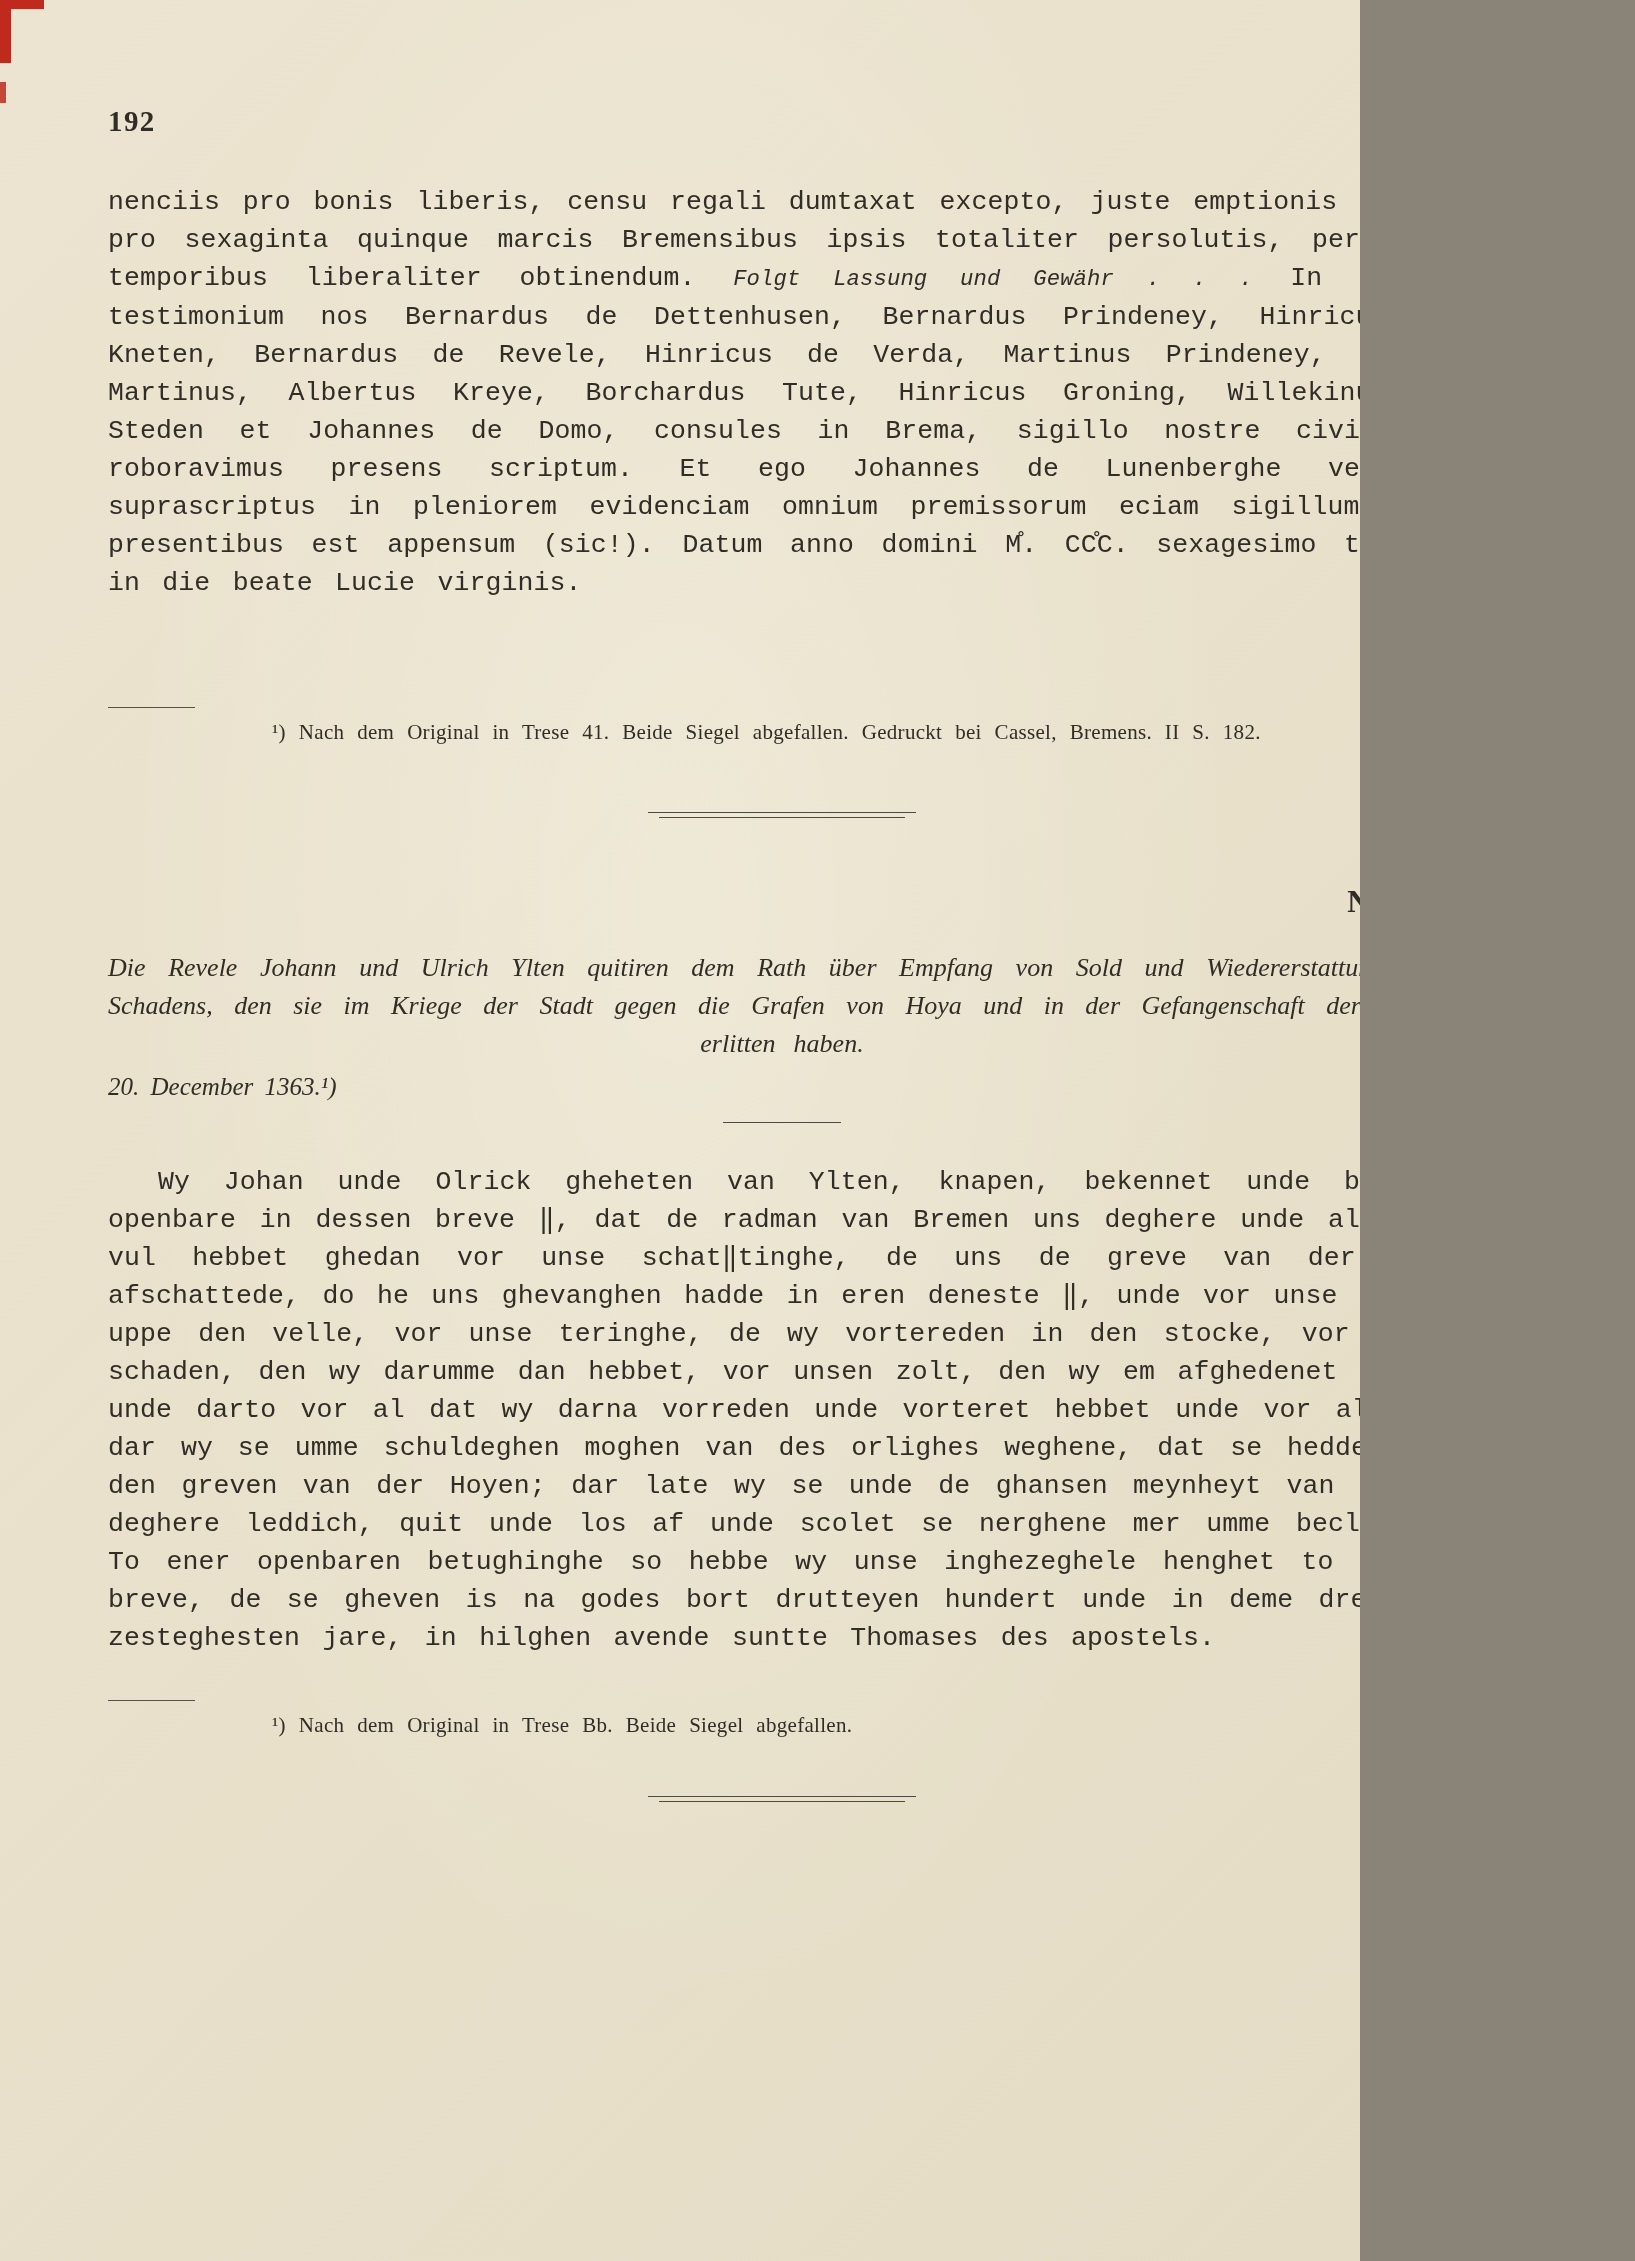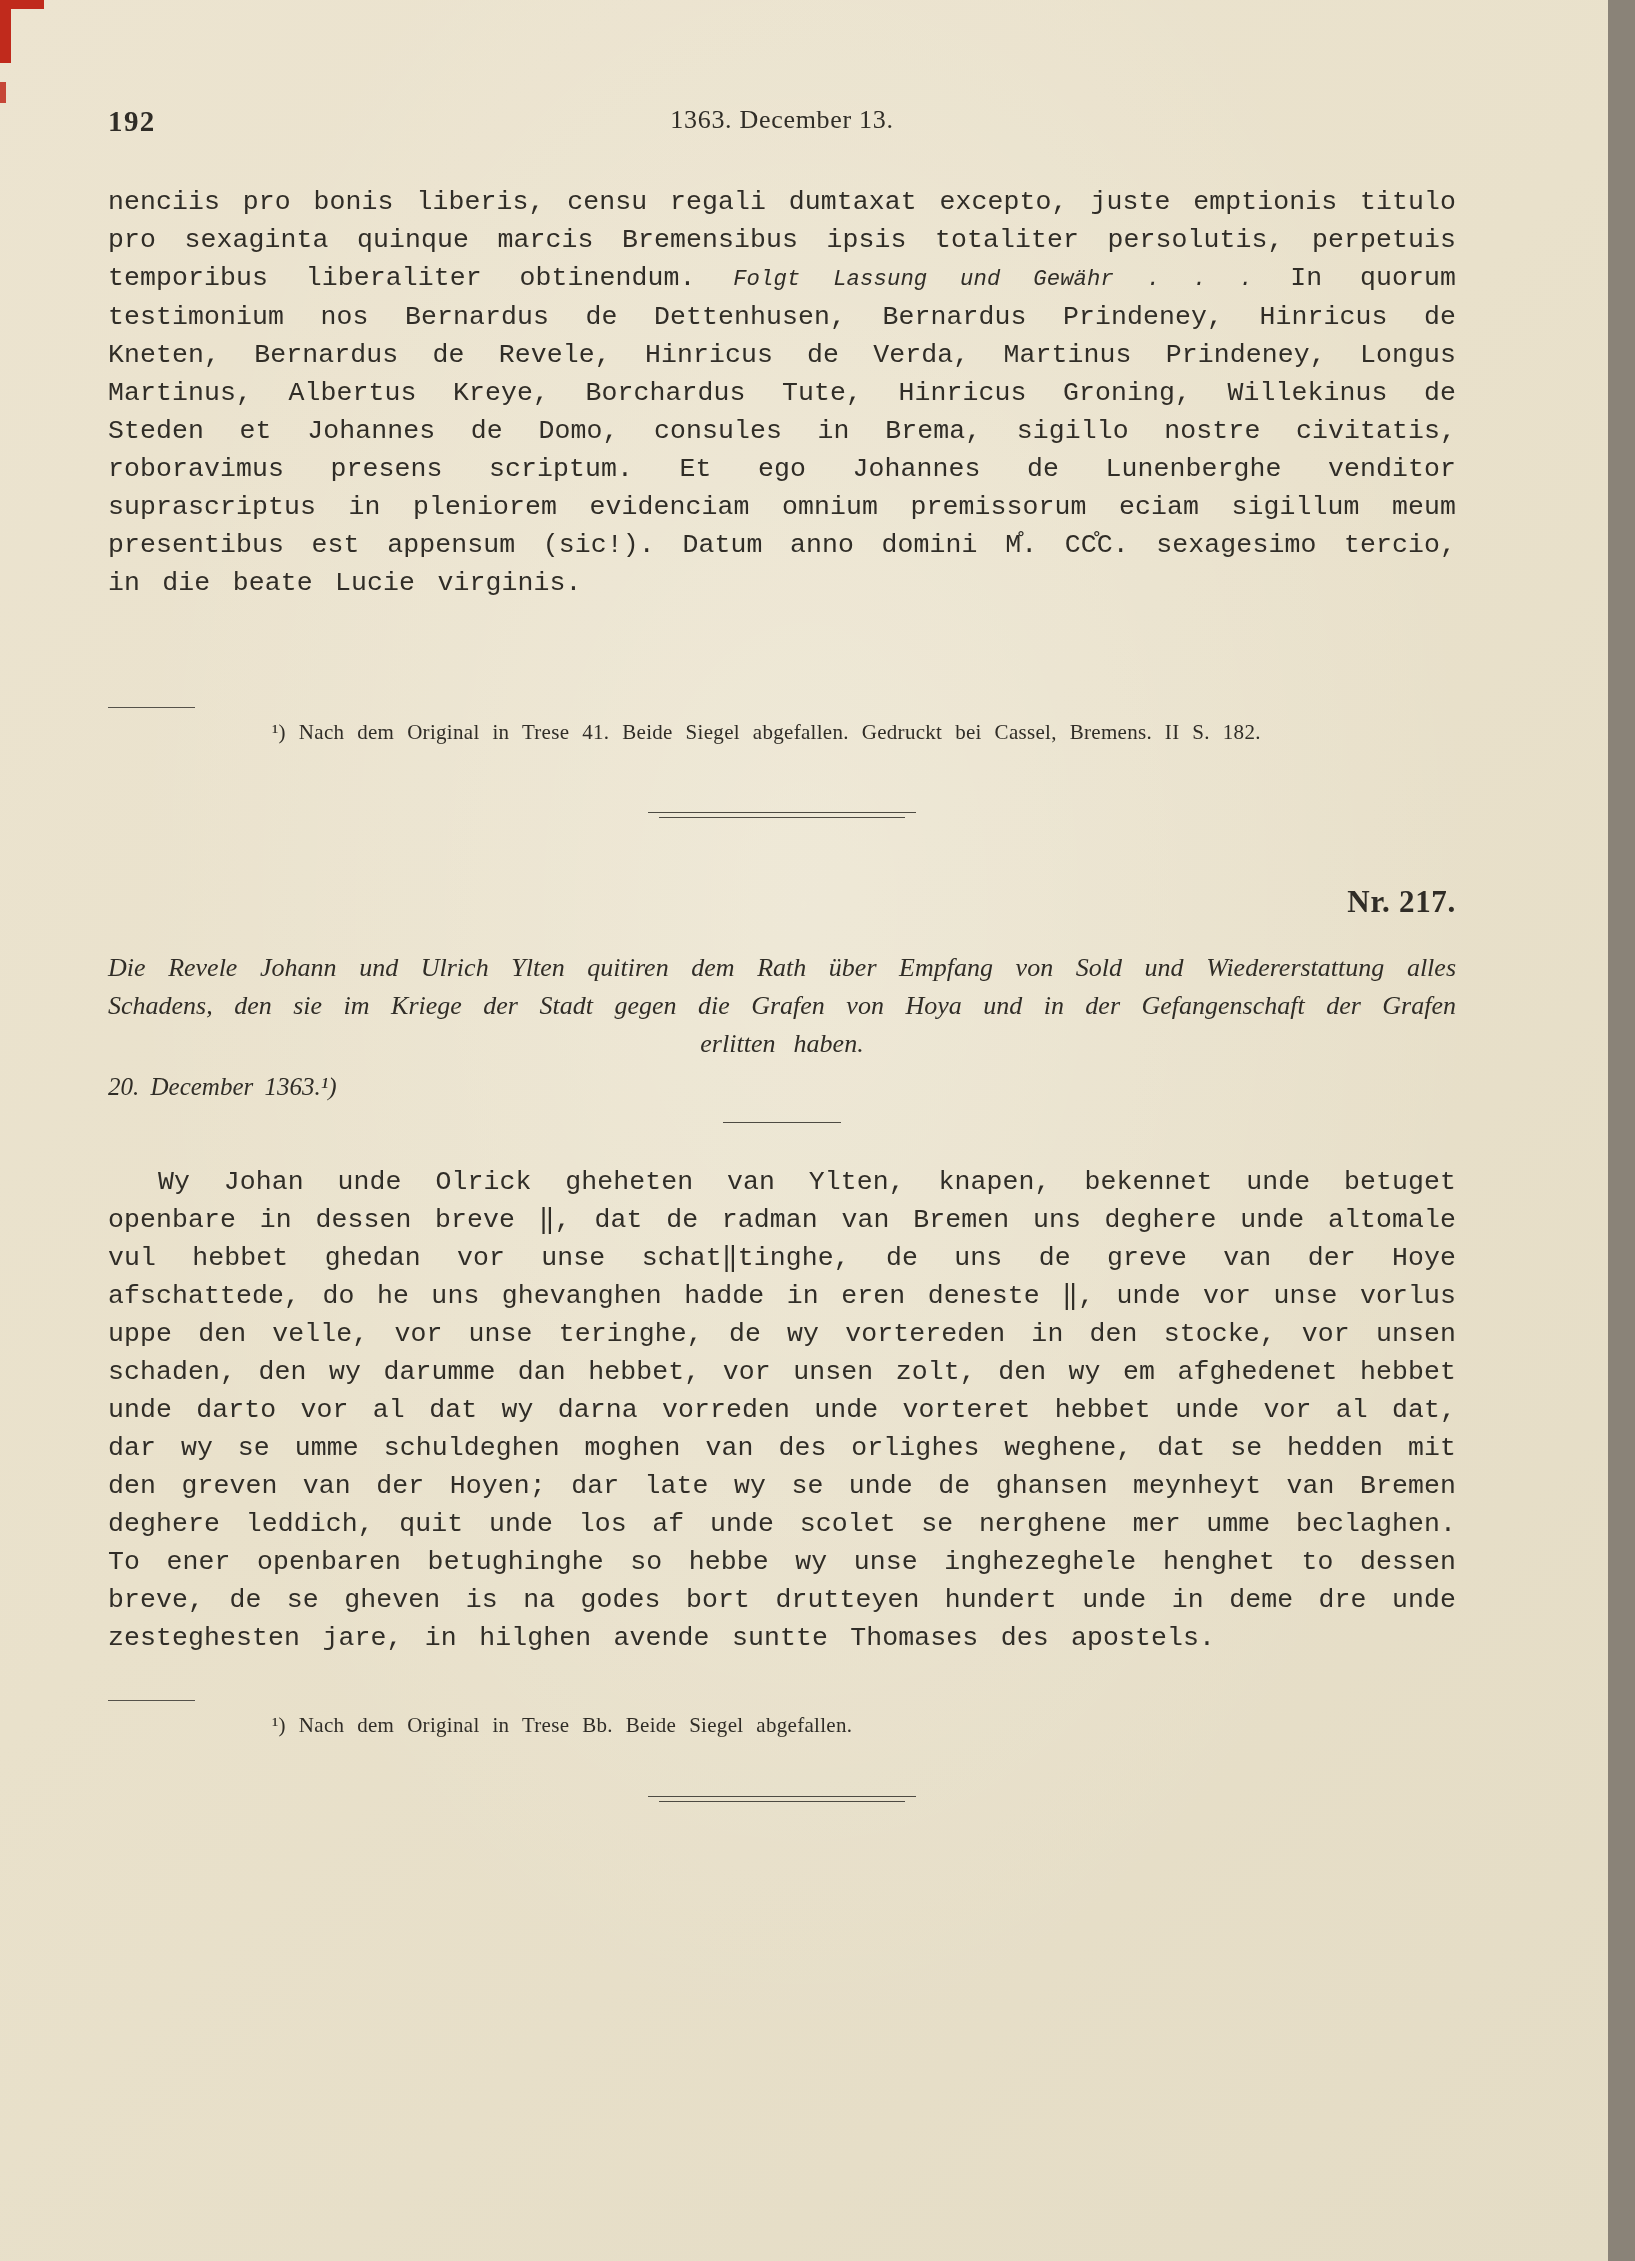--- a/index.html
+++ b/index.html
@@ -2,21 +2,21 @@
 <html style="font-size:11px"><head>
 <meta charset="utf-8">
 <style>
   html, body {
     margin: 0;
     padding: 0;
     background: #8a8378;
   }
   .page {
     position: relative;
-    width: 1608px;
+    width: 1360px;
     height: 2261px;
     background:
       radial-gradient(ellipse at 50% 40%, rgba(255,255,250,0.25), rgba(0,0,0,0) 60%),
       linear-gradient(135deg, #ece4d0 0%, #e9e1cb 45%, #e4dcc5 100%);
     overflow: hidden;
     font-family: "Liberation Serif", "DejaVu Serif", serif;
     color: #302d27;
   }
   
   .red-mark { position: absolute; background: #c02a1c; }
@@ -138,21 +138,20 @@
 <div class="page">
 
   <div class="red-mark m1"></div>
   <div class="red-mark m2"></div>
   <div class="red-mark m3"></div>
 
   <div class="content">
 
     <div class="page-header">
       <span class="page-number">192</span>
-      <span class="running-head">1363.  December 13.</span>
     </div>
 
     <p class="body-text para-216">
       <span>nenciis pro bonis liberis, censu regali dumtaxat excepto, juste emptionis titulo pro sexaginta quinque marcis Bremensibus ipsis totaliter persolutis, perpetuis temporibus liberaliter obtinendum.</span>
       <span class="inline-italic">Folgt Lassung und Gewähr . . .</span>
       <span>In quorum testimonium nos Bernardus de Dettenhusen, Bernardus Prindeney, Hinricus de Kneten, Bernardus de Revele, Hinricus de Verda, Martinus Prindeney, Longus Martinus, Albertus Kreye, Borchardus Tute, Hinricus Groning, Willekinus de Steden et Johannes de Domo, consules in Brema, sigillo nostre civitatis, roboravimus presens scriptum. Et ego Johannes de Lunenberghe venditor suprascriptus in pleniorem evidenciam omnium premissorum eciam sigillum meum presentibus est appensum (sic!).  Datum anno domini M̊. CC̊C. sexagesimo tercio, in die beate Lucie virginis.</span>
     </p>
 
     <hr class="footnote-rule fn-rule-1">
     <p class="footnote">¹) Nach dem Original in Trese 41.  Beide Siegel abgefallen.  Gedruckt bei Cassel, Bremens. II S. 182.</p>

